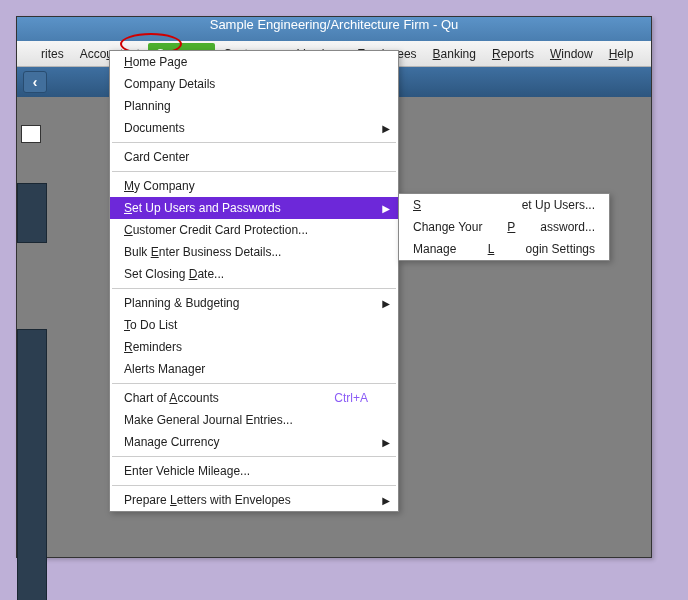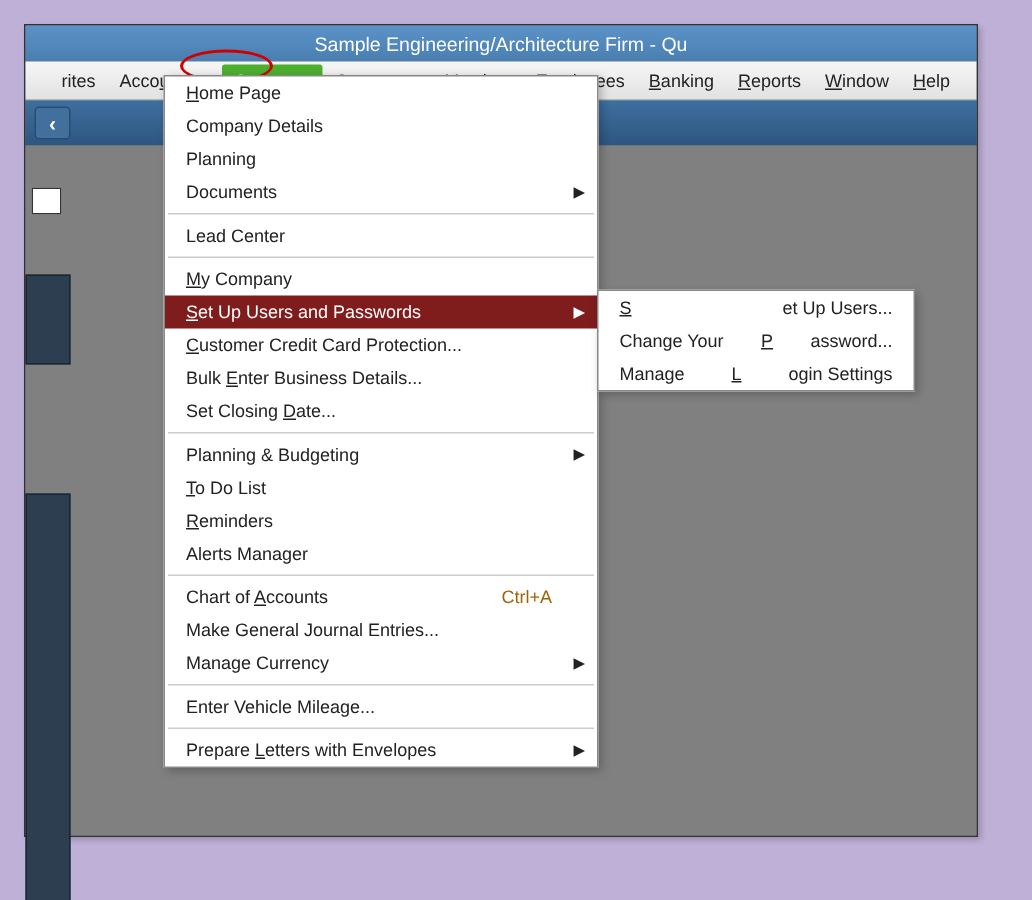--- a/index.html
+++ b/index.html
@@ -20,21 +20,20 @@
     height: 542px;
     background: #808080;
     border: 1px solid #333;
     box-shadow: 2px 2px 4px rgba(0,0,0,0.2);
   }
   .title-bar {
     height: 24px;
     background: linear-gradient(#5b93c8, #4a7eb0);
     color: #fff;
     display: flex;
-    align-items: center;
     justify-content: center;
     font-size: 13px;
   }
   .title-bar span { white-space: nowrap; overflow: hidden; text-overflow: ellipsis; padding: 0 8px; }
   .menu-bar {
     height: 26px;
     background: linear-gradient(#f6f6f6, #e2e2e2);
     border-bottom: 1px solid #b5b5b5;
     display: flex;
     align-items: center;
@@ -124,30 +123,30 @@
     display: flex;
     align-items: center;
     justify-content: space-between;
     padding: 4px 30px 4px 14px;
     font-size: 12px;
     color: #222;
     cursor: default;
     position: relative;
   }
   .dd-item.hl {
-    background: #7f1d1d;
+    background: #6d28d9;
     color: #fff;
   }
   .dd-sep {
     border-top: 1px solid #ccc;
     margin: 3px 2px;
   }
   .submenu-arrow { font-size: 10px; color: #222; position:absolute; right:8px; }
   .dd-item.hl .submenu-arrow { color:#fff; }
-  .shortcut { color:#a16207; position:absolute; right:30px; }
+  .shortcut { color:#8b5cf6; position:absolute; right:30px; }
   .submenu {
     position: absolute;
     top: 193px;
     left: 398px;
     width: 212px;
     background: #fff;
     border: 1px solid #888;
     box-shadow: 2px 2px 6px rgba(0,0,0,0.25);
     z-index: 11;
   }
@@ -196,21 +195,21 @@
     </div>
     <div class="dd-item">
       <span>Planning</span>
     </div>
     <div class="dd-item">
       <span>Documents</span>
       <span class="submenu-arrow">▶</span>
     </div>
     <div class="dd-sep"></div>
     <div class="dd-item">
-      <span>Lead Center</span>
+      <span>Card Center</span>
     </div>
     <div class="dd-sep"></div>
     <div class="dd-item">
       <span><span class="mn-underline">M</span>y Company</span>
     </div>
     <div class="dd-item hl">
       <span><span class="mn-underline">S</span>et Up Users and Passwords</span>
       <span class="submenu-arrow">▶</span>
     </div>
     <div class="dd-item">

